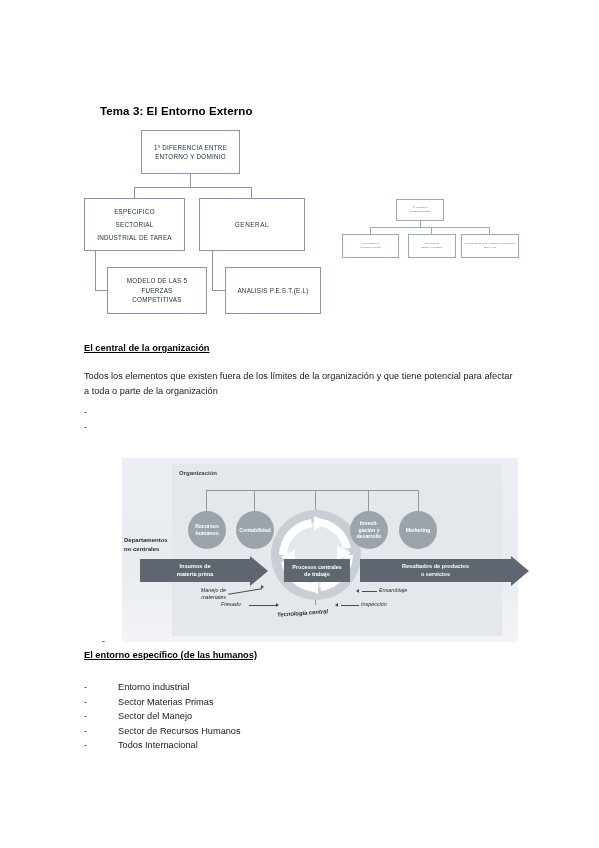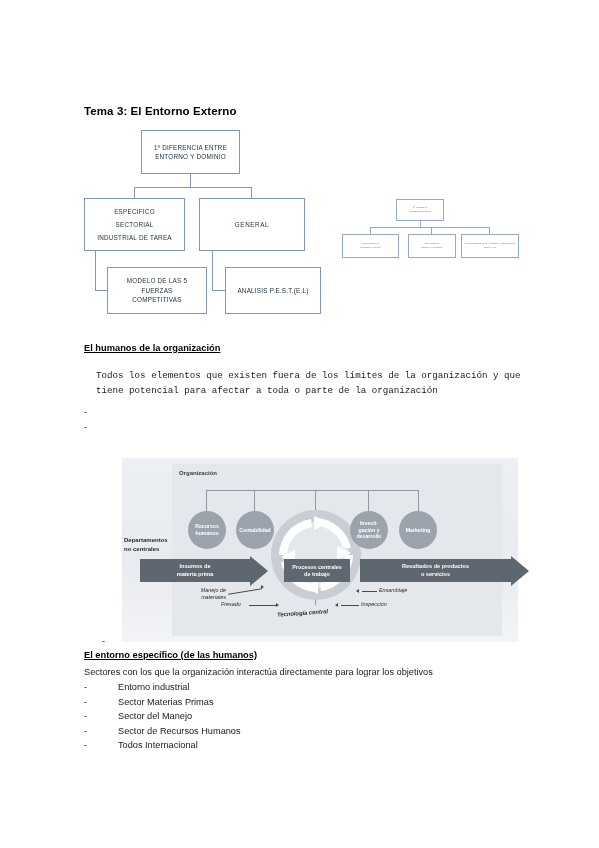--- a/index.html
+++ b/index.html
@@ -5,21 +5,21 @@
   html,body{margin:0;padding:0;}
   body{
     width:599px;height:848px;background:#ffffff;
     font-family:"Liberation Sans",sans-serif;
     color:#1a1a1a;overflow:hidden;position:relative;
   }
   .page{position:absolute;left:0;top:0;width:599px;height:848px;}
 
   
   .doc-title{
-    position:absolute;left:84px;top:105px;
+    position:absolute;left:100px;top:105px;
     font-size:11.5px;font-weight:bold;letter-spacing:.1px;color:#000;
   }
   .sec-head{
     position:absolute;font-size:9.3px;font-weight:bold;color:#000;
     text-decoration:underline;white-space:nowrap;
   }
   .para{
     position:absolute;font-size:9.2px;line-height:14.5px;color:#1a1a1a;
   }
   .bullets{position:absolute;font-size:9.2px;line-height:14.6px;color:#1a1a1a;}
@@ -177,23 +177,23 @@
       </span>
     </div>
     <div class="snode s-b3">
       <span>
         <span>DISPONIBILIDAD O ACCESO A RECURSOS</span><br>
         <span>Bajo o Alto</span>
       </span>
     </div>
   </div>
 
-  <div class="sec-head" style="left:84px;top:343px;">El humanos de la organización</div>
-
-  <div class="para" style="left:96px;top:369px;width:434px;font-family:Liberation Mono, monospace;">Todos los elementos que existen fuera de los límites de la organización y que tiene potencial para afectar a toda o parte de la organización</div>
+  <div class="sec-head" style="left:84px;top:343px;">El central de la organización</div>
+
+  <div class="para" style="left:84px;top:369px;width:434px;">Todos los elementos que existen fuera de los límites de la organización y que tiene potencial para afectar a toda o parte de la organización</div>
 
   <div class="bullets" style="left:84px;top:405px;width:434px;">
     <div class="row">
       <span class="dash">-</span>
     </div>
     <div class="row">
       <span class="dash">-</span>
     </div>
   </div>
 
@@ -298,21 +298,20 @@
     <div class="lead" style="left:219px;top:147px;width:18px;"></div>
     <div class="ahead" style="left:213px;top:144.8px;border-right:3.4px solid #4a4a4a;"></div>
 
     <div class="tec">Tecnología central</div>
   </div>
 
   <div class="stray-dash">-</div>
 
   <div class="sec-head" style="left:84px;top:650px;">El entorno específico (de las humanos)</div>
 
-  <div class="para" style="left:84px;top:665px;width:450px;">Sectores con los que la organización interactúa directamente para lograr los objetivos</div>
 
   <div class="bullets" style="left:84px;top:680px;width:434px;">
     <div class="row">
       <span class="dash">-</span>
       <span>Entorno industrial</span>
     </div>
     <div class="row">
       <span class="dash">-</span>
       <span>Sector Materias Primas</span>
     </div>

